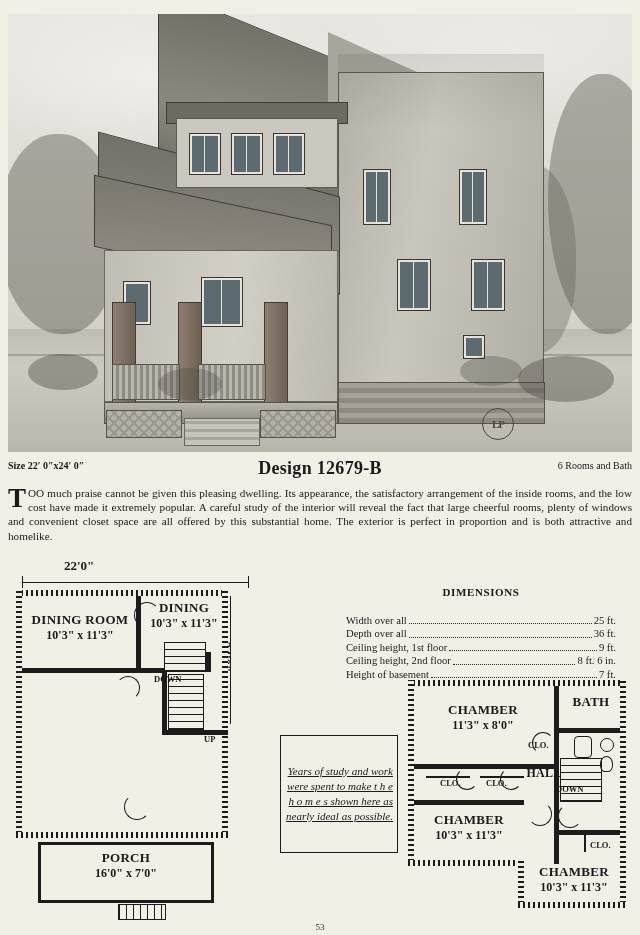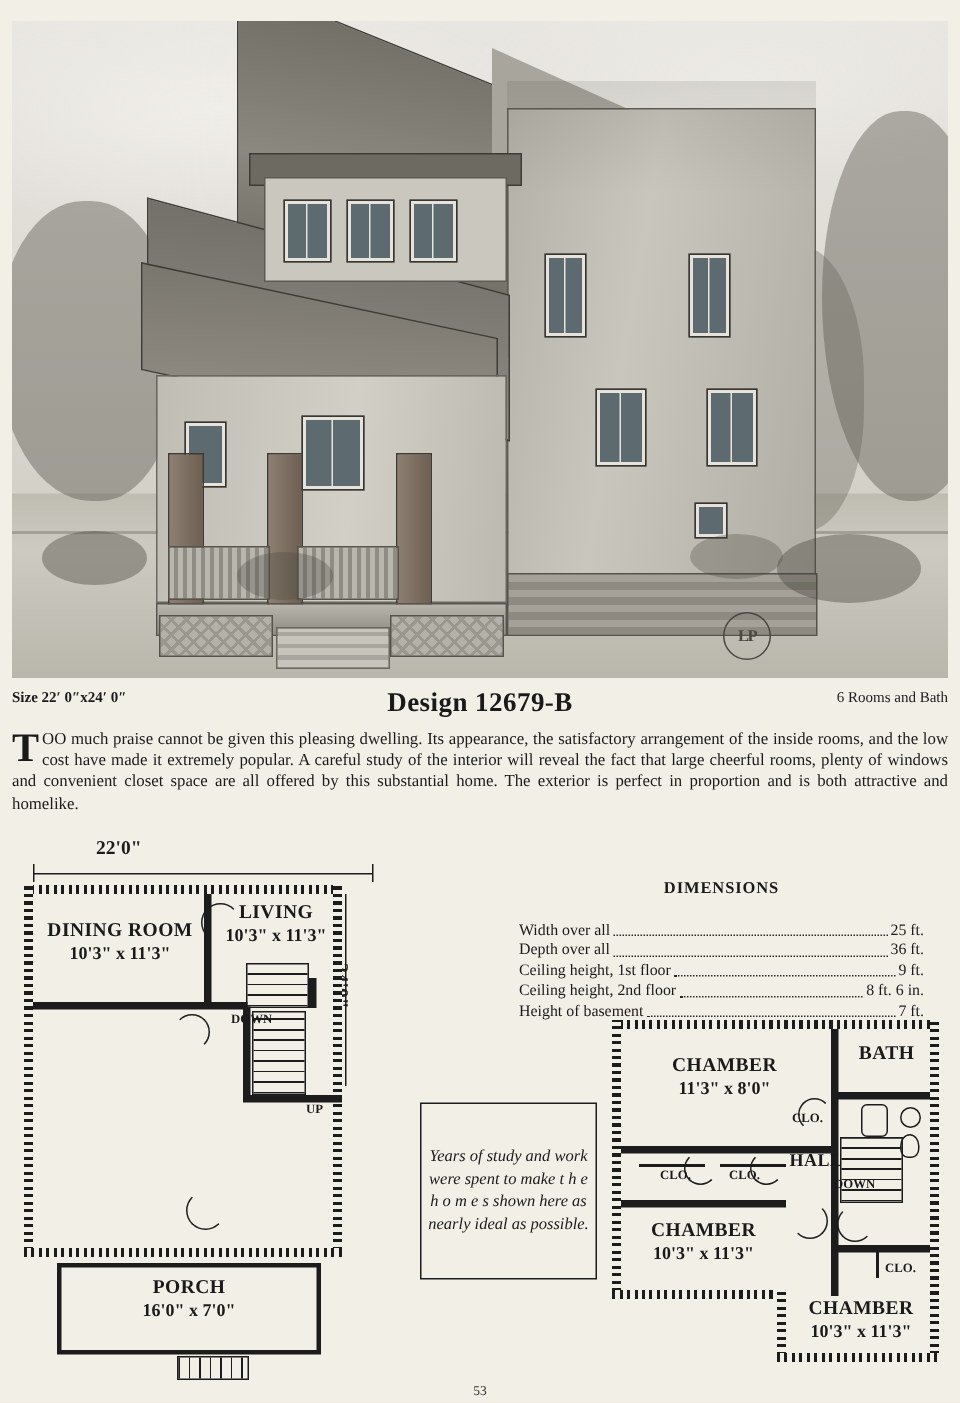--- a/index.html
+++ b/index.html
@@ -199,21 +199,22 @@
     background:repeating-linear-gradient(0deg,#1c1c1c 0 1px,#f2efe7 1px 7px);}
   .stair.hz{background:repeating-linear-gradient(90deg,#1c1c1c 0 1px,#f2efe7 1px 7px);}
   .swing{position:absolute;border:1px solid #1c1c1c;border-radius:50%;
     border-right-color:transparent;border-top-color:transparent;}
 
   
   .quote-box{
     position:absolute;left:280px;top:735px;width:116px;height:116px;
     border:1.5px solid #1c1c1c;
     display:flex;align-items:center;justify-content:center;
-    text-align:center;
+    text-align:right;
+    text-decoration:underline;
   }
   .quote-box i{
     font-size:11px;line-height:15px;font-style:italic;display:block;padding:4px;
   }
 
   .pagenum{
     position:absolute;left:0;right:0;bottom:3px;text-align:center;font-size:9px;color:#333;
   }
 </style>
 </head>
@@ -359,21 +360,21 @@
     <div class="stair" style="left:156px;top:86px;width:40px;height:28px;"></div>
     <div class="stair" style="left:160px;top:118px;width:34px;height:54px;"></div>
     <div class="tiny" style="position:absolute;left:146px;top:118px;">DOWN</div>
     <div class="tiny" style="position:absolute;left:196px;top:178px;">UP</div>
 
     <div class="rm" style="left:16px;top:56px;width:112px;">
       <div class="n">DINING ROOM</div>
       <div class="d">10'3" x 11'3"</div>
     </div>
     <div class="rm" style="left:130px;top:44px;width:92px;">
-      <div class="n">LIVING</div>
+      <div class="n">DINING</div>
       <div class="d">10'3" x 11'3"</div>
     </div>
 
     <div class="wall h" style="left:30px;top:286px;width:176px;height:3px;"></div>
     <div class="wall v" style="left:30px;top:286px;height:60px;width:3px;"></div>
     <div class="wall v" style="left:203px;top:286px;height:60px;width:3px;"></div>
     <div class="wall h" style="left:30px;top:344px;width:176px;height:3px;"></div>
     <div class="rm" style="left:46px;top:294px;width:144px;">
       <div class="n">PORCH</div>
       <div class="d">16'0" x 7'0"</div>

